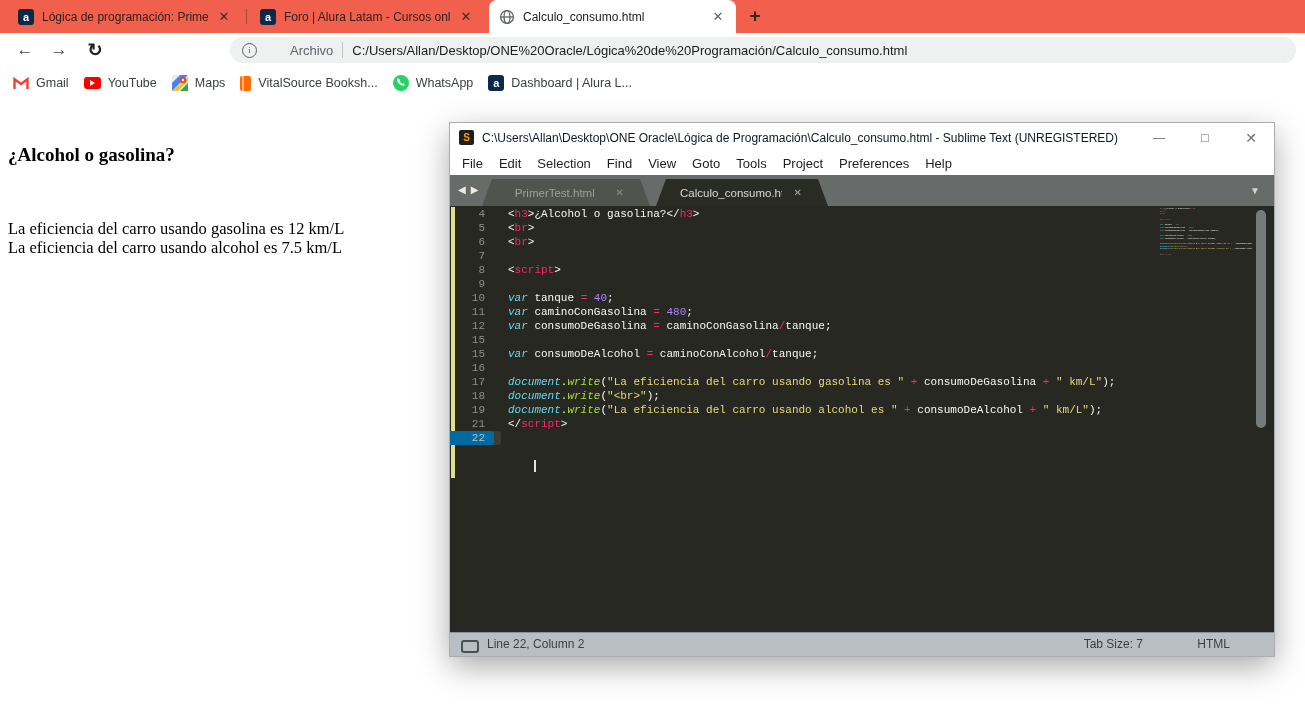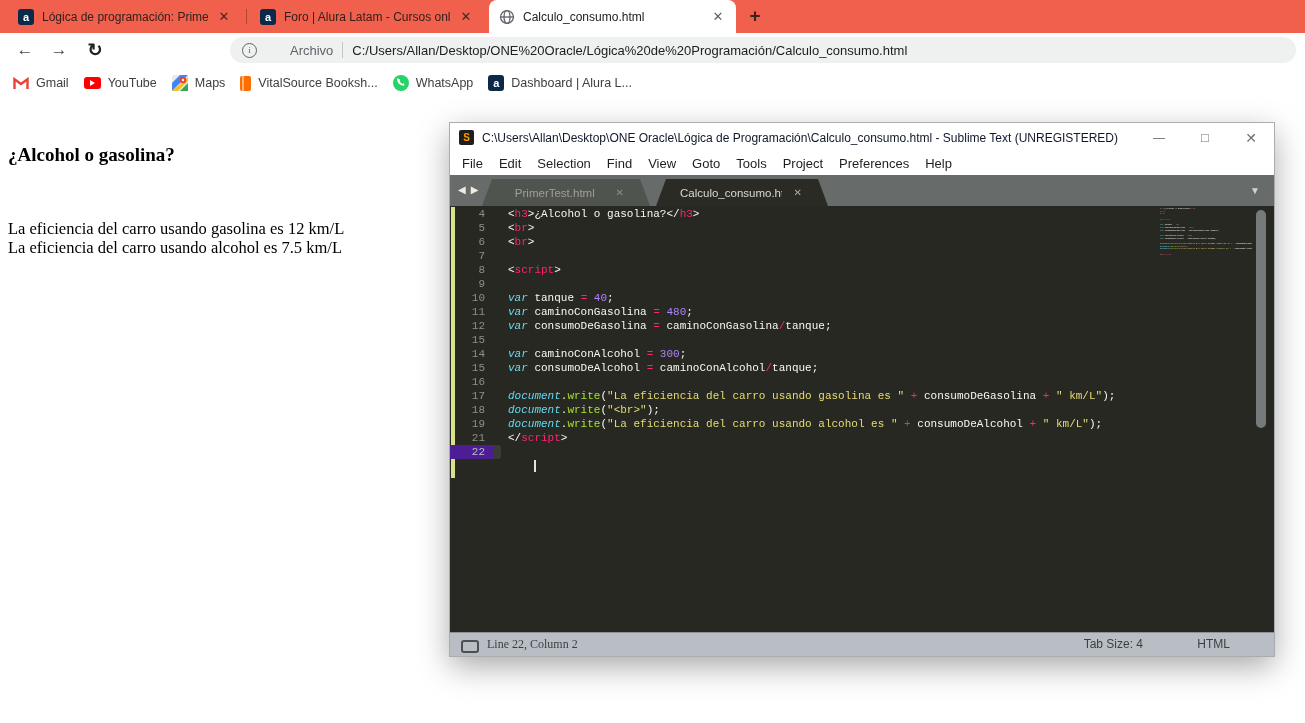--- a/index.html
+++ b/index.html
@@ -75,35 +75,35 @@
   .st-tab.active .tx{color:#a9a9a2;}
   .st-overflow{position:absolute;right:14px;top:10px;color:#d4d4cc;font-size:10px;}
 
   
   .st-editor{position:absolute;left:0;top:83px;width:100%;height:426px;background:#272822;overflow:hidden;}
   .diff-strip{position:absolute;left:1px;top:1px;width:4px;height:271px;background:#d9e18b;}
   .code{position:absolute;left:0;top:1px;font:11px/14px "Liberation Mono",monospace;}
   .code-row{display:flex;height:14px;}
   .code-row .ln{width:44px;text-align:right;padding-right:9px;color:#8e8f88;flex:0 0 44px;box-sizing:border-box;}
   .code-row .cl{white-space:pre;padding-left:14px;}
-  .code-row.cur .ln{background:#4c1d95;color:#bfc0b8;border-radius:0 3px 3px 0;box-shadow:7px 0 0 #3b3c34;}
+  .code-row.cur .ln{background:#0369a1;color:#bfc0b8;border-radius:0 3px 3px 0;box-shadow:7px 0 0 #3b3c34;}
   .tk-pl{color:#f8f8f2}.tk-pun{color:#f8f8f2}.tk-tag{color:#f92672}.tk-op{color:#f92672}
   .tk-kw{color:#66d9ef;font-style:italic}.tk-num{color:#ae81ff}.tk-str{color:#e6db74}
-  .tk-fn{color:#a6e22e;}
+  .tk-fn{color:#a6e22e;font-style:italic}
   .caret{position:absolute;left:84px;top:254px;width:2px;height:12px;background:#f8f8f0;opacity:.9;}
   .minimap{position:absolute;left:710px;top:2px;width:92px;height:84px;overflow:hidden;}
   .mini-row{height:2.7px;font:2px/2.7px "Liberation Mono",monospace;white-space:pre;}
   .st-scrollbar{position:absolute;left:806px;top:4px;width:10px;height:218px;border-radius:5px;
                 background:#84888b;opacity:.85;}
 
   
   .st-status{position:absolute;left:0;top:509px;width:100%;height:24px;background:#b9bec4;
              border-top:1px solid #8d9298;box-sizing:border-box;font-size:12px;color:#3a3f44;}
   .st-status .vicon{position:absolute;left:11px;top:7px;width:14px;height:9px;border:2px solid #4a4f54;border-radius:3px;}
-  .st-status .pos{position:absolute;left:37px;top:4px;font-family:Liberation Serif, serif;}
+  .st-status .pos{position:absolute;left:37px;top:4px;}
   .st-status .tabsize{position:absolute;right:131px;top:4px;}
   .st-status .syntax{position:absolute;right:44px;top:4px;}
 
   svg{display:block;}
 </style>
 </head>
 <body>
 
 <div class="canvas">
 
@@ -272,24 +272,20 @@
           </div>
           <div class="code-row">
             <div class="ln">12</div>
             <div class="cl"><span class="tk-kw">var</span><span class="tk-pl"> consumoDeGasolina </span><span class="tk-op">=</span><span class="tk-pl"> caminoConGasolina</span><span class="tk-op">/</span><span class="tk-pl">tanque;</span></div>
           </div>
           <div class="code-row">
             <div class="ln">15</div>
             <div class="cl"></div>
           </div>
           <div class="code-row">
-            <div class="ln">14</div>
-            <div class="cl"><span class="tk-kw">var</span><span class="tk-pl"> caminoConAlcohol </span><span class="tk-op">=</span><span class="tk-pl"> </span><span class="tk-num">300</span><span class="tk-pl">;</span></div>
-          </div>
-          <div class="code-row">
             <div class="ln">15</div>
             <div class="cl"><span class="tk-kw">var</span><span class="tk-pl"> consumoDeAlcohol </span><span class="tk-op">=</span><span class="tk-pl"> caminoConAlcohol</span><span class="tk-op">/</span><span class="tk-pl">tanque;</span></div>
           </div>
           <div class="code-row">
             <div class="ln">16</div>
             <div class="cl"></div>
           </div>
           <div class="code-row">
             <div class="ln">17</div>
             <div class="cl"><span class="tk-kw">document</span><span class="tk-pl">.</span><span class="tk-fn">write</span><span class="tk-pl">(</span><span class="tk-str">"La eficiencia del carro usando gasolina es "</span><span class="tk-pl"> </span><span class="tk-op">+</span><span class="tk-pl"> consumoDeGasolina </span><span class="tk-op">+</span><span class="tk-pl"> </span><span class="tk-str">" km/L"</span><span class="tk-pl">);</span></div>
@@ -332,18 +328,18 @@
           <div class="mini-row"></div>
           <div class="mini-row"><span class="tk-pun">&lt;/</span><span class="tk-tag">script</span><span class="tk-pun">&gt;</span></div>
           <div class="mini-row"></div>
         </div>
       <div class="st-scrollbar"></div>
     </div>
 
     <div class="st-status">
       <span class="vicon"></span>
       <span class="pos">Line 22, Column 2</span>
-      <span class="tabsize">Tab Size: 4</span>
+      <span class="tabsize">Tab Size: 7</span>
       <span class="syntax">HTML</span>
     </div>
 
   </div>
 </div>
 
 </body></html>

